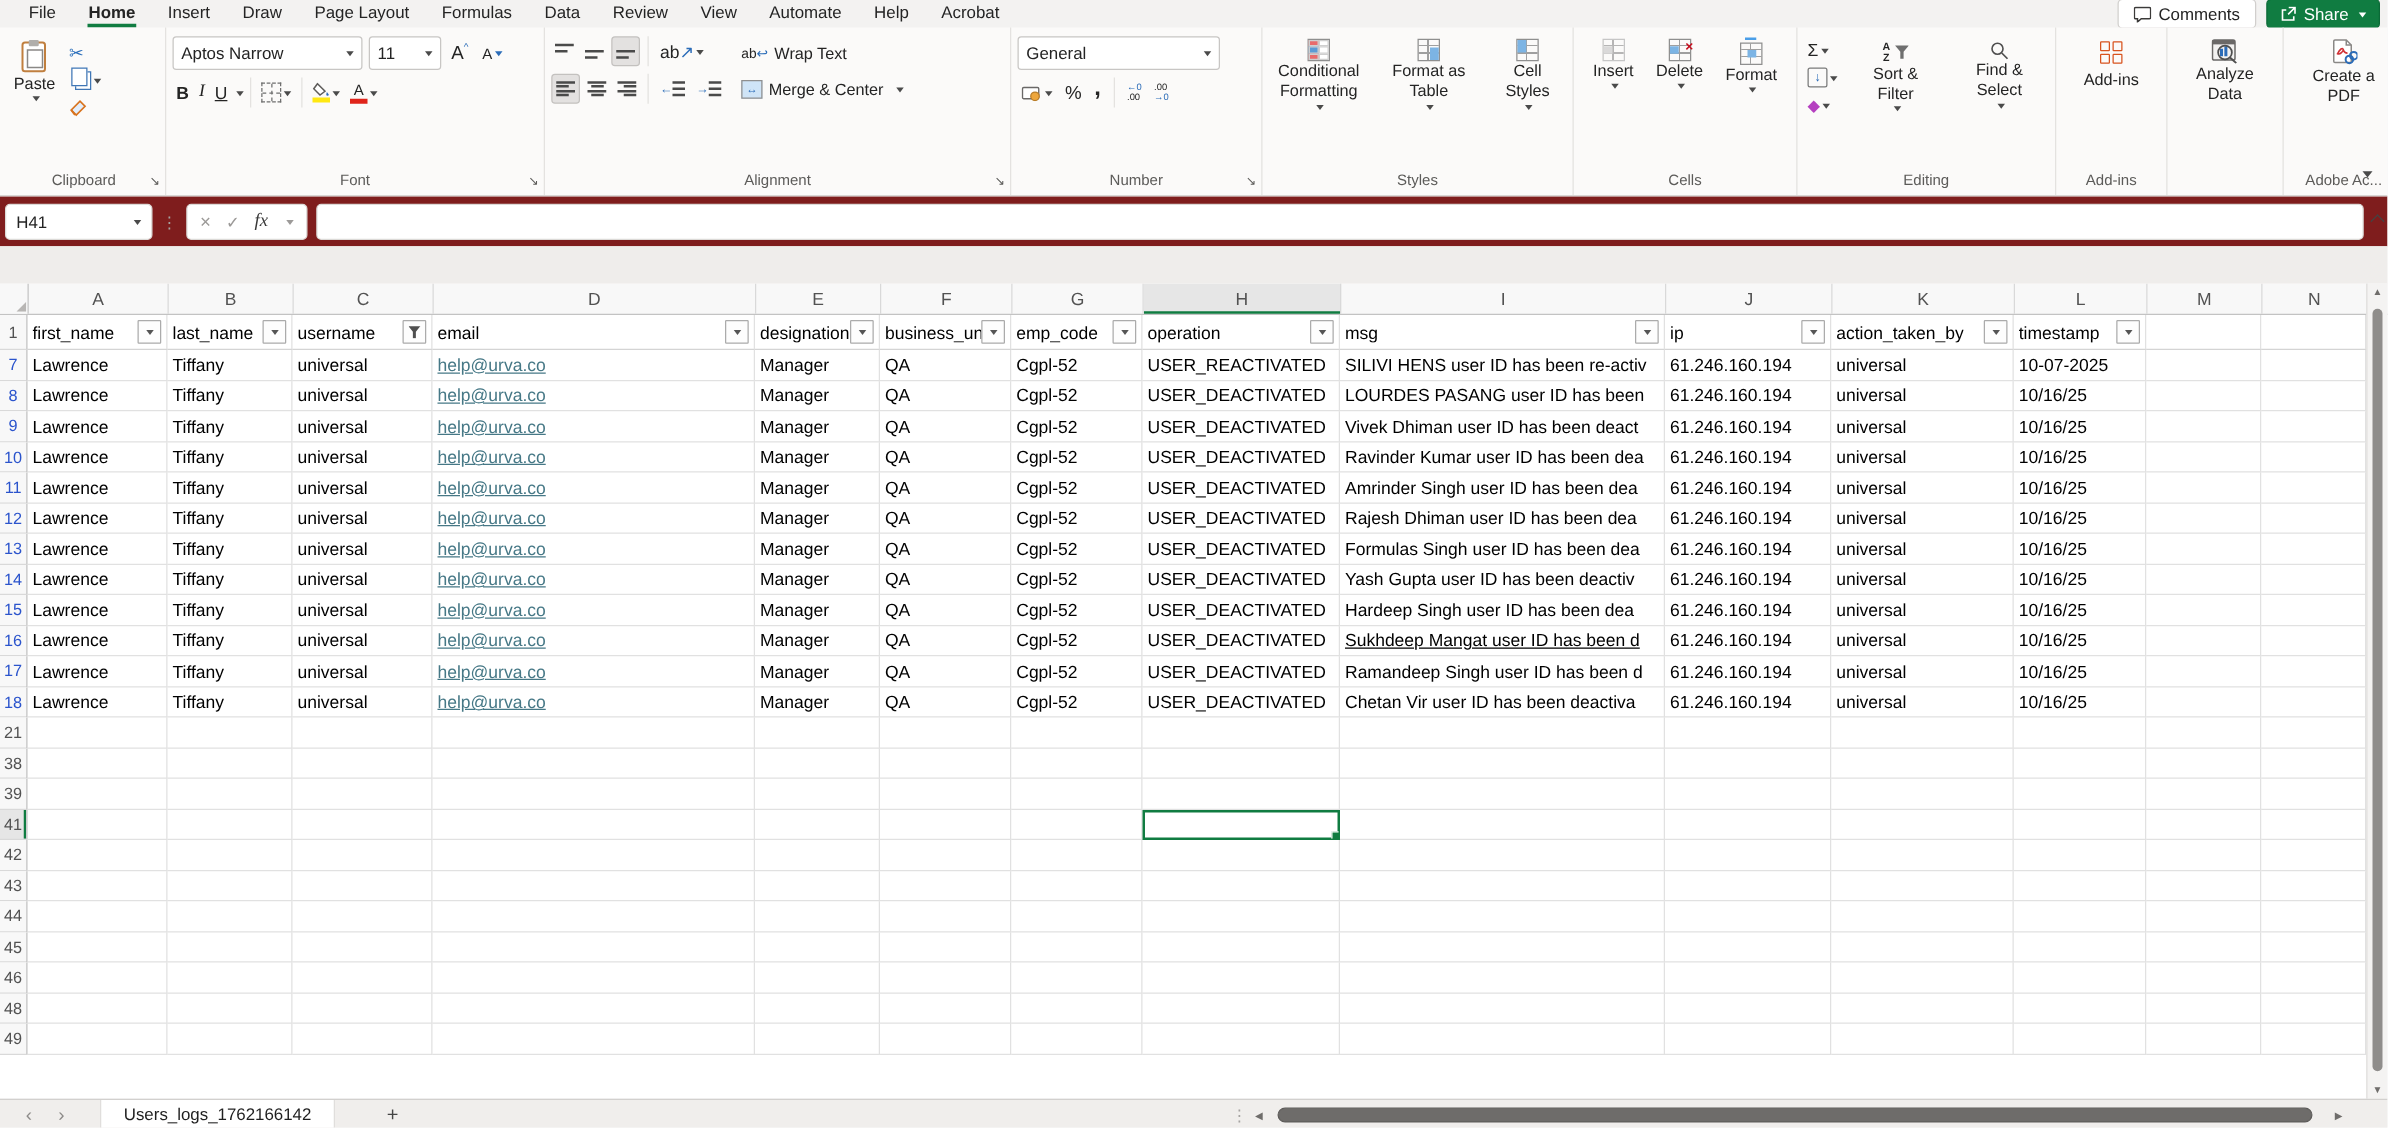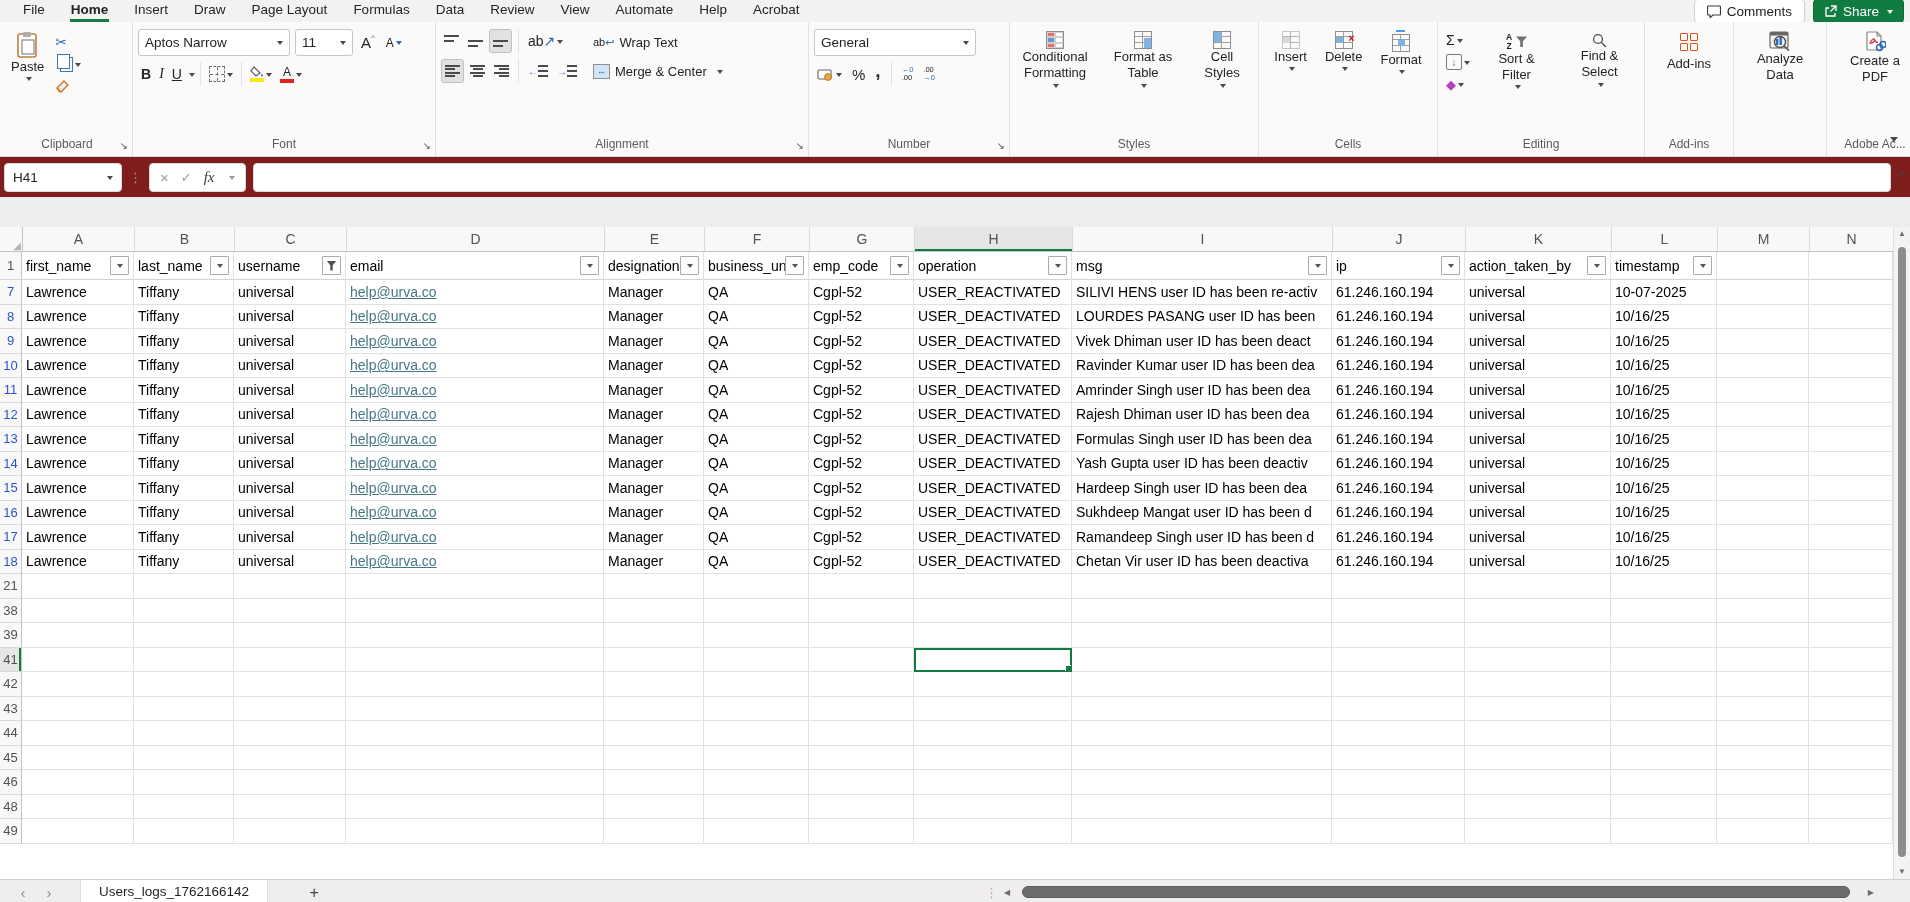--- a/index.html
+++ b/index.html
@@ -1041,21 +1041,21 @@
           </div>
           <div class="gcell" style="width: 105px;">
             <span>QA</span>
           </div>
           <div class="gcell" style="width: 105px;">
             <span>Cgpl-52</span>
           </div>
           <div class="gcell" style="width: 158px;">
             <span>USER_DEACTIVATED</span>
           </div>
-          <div class="gcell" style="width: 260px;">
+          <div class="gcell" style="width: 260px; text-decoration: underline;">
             <span>Sukhdeep Mangat user ID has been d</span>
           </div>
           <div class="gcell" style="width: 133px;">
             <span>61.246.160.194</span>
           </div>
           <div class="gcell" style="width: 146px;">
             <span>universal</span>
           </div>
           <div class="gcell" style="width: 106px;">
             <span>10/16/25</span>

